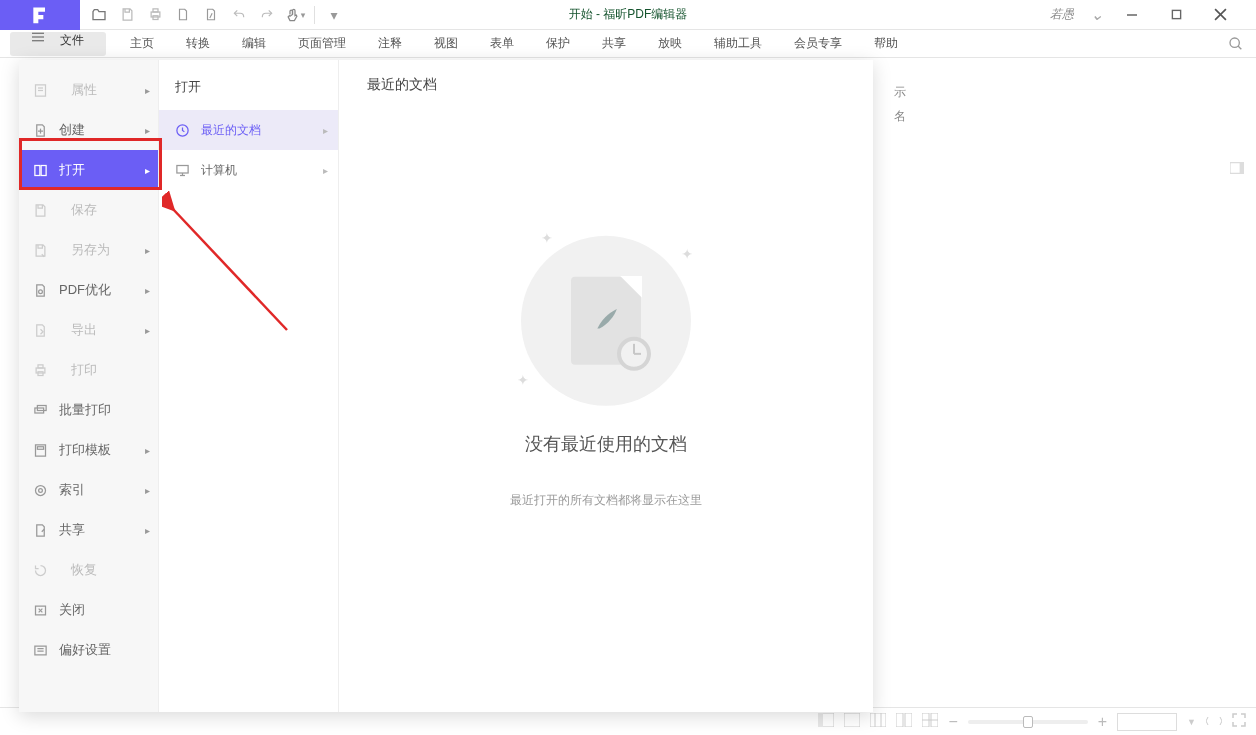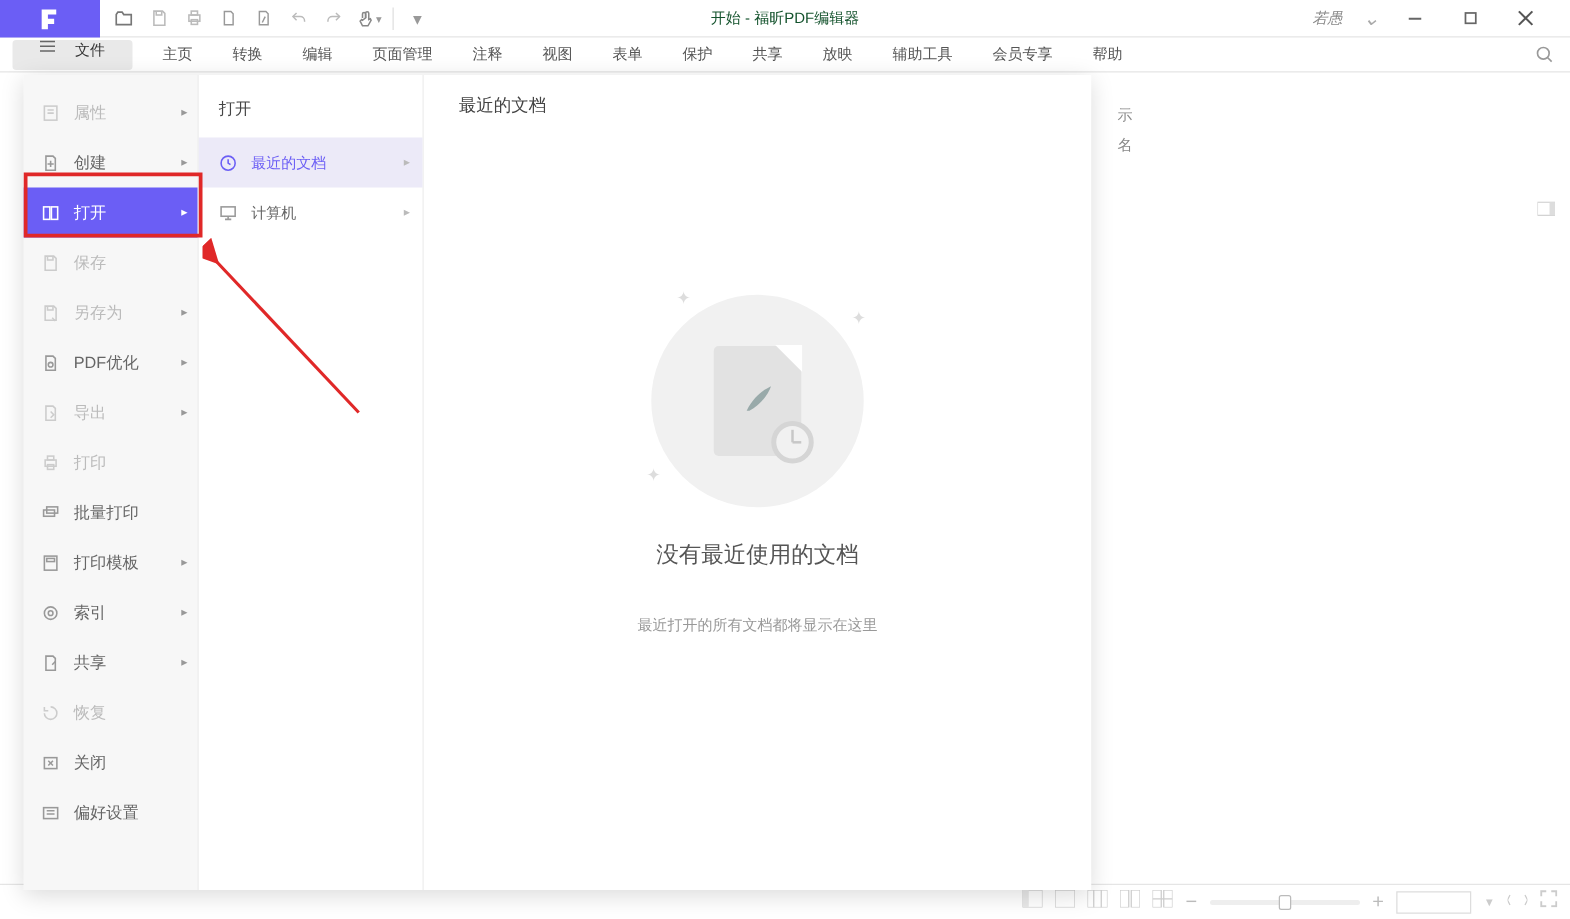--- a/index.html
+++ b/index.html
@@ -24,21 +24,21 @@
   .ribbon .search-right { margin-left:auto; padding-right:12px; display:flex; align-items:center; color:#888; }
 
   
   .filemenu { position:absolute; left:19px; top:60px; width:854px; height:652px; background:#fff; box-shadow:0 4px 18px rgba(0,0,0,.15); display:flex; z-index:10; }
   .fm-left { width:140px; background:#f7f7f7; border-right:1px solid #eee; padding-top:10px; }
   .fm-item { height:40px; display:flex; align-items:center; padding:0 12px; font-size:13px; color:#666; cursor:pointer; position:relative; }
   .fm-item .ico { width:18px; margin-right:10px; display:flex; align-items:center; justify-content:center; color:#999; }
   .fm-item .arrow { position:absolute; right:8px; font-size:10px; color:#999; }
   .fm-item.active { background:#6b5ef5; color:#fff; }
   .fm-item.active .ico, .fm-item.active .arrow { color:#fff; }
-  .fm-item.disabled { color:#bbb; }
+  .fm-item.disabled { color:#bbb;gap:12px; }
   .fm-item.disabled .ico { color:#ccc; }
 
   .highlight-box { position:absolute; left:19px; top:138px; width:143px; height:52px; border:3px solid #e02828; pointer-events:none; z-index:20; }
   .arrow-svg { position:absolute; left:162px; top:190px; z-index:21; pointer-events:none; }
 
   .fm-middle { width:180px; border-right:1px solid #eee; padding-top:10px; }
   .fm-middle-title { font-size:13px; color:#444; padding:8px 16px 14px; }
   .fm-sub { height:40px; display:flex; align-items:center; padding:0 14px; font-size:12px; color:#666; cursor:pointer; position:relative; }
   .fm-sub .ico { width:18px; margin-right:10px; color:#999; display:flex; align-items:center; justify-content:center; }
   .fm-sub.sel { background:#eceaf8; color:#6b5ef5; }

